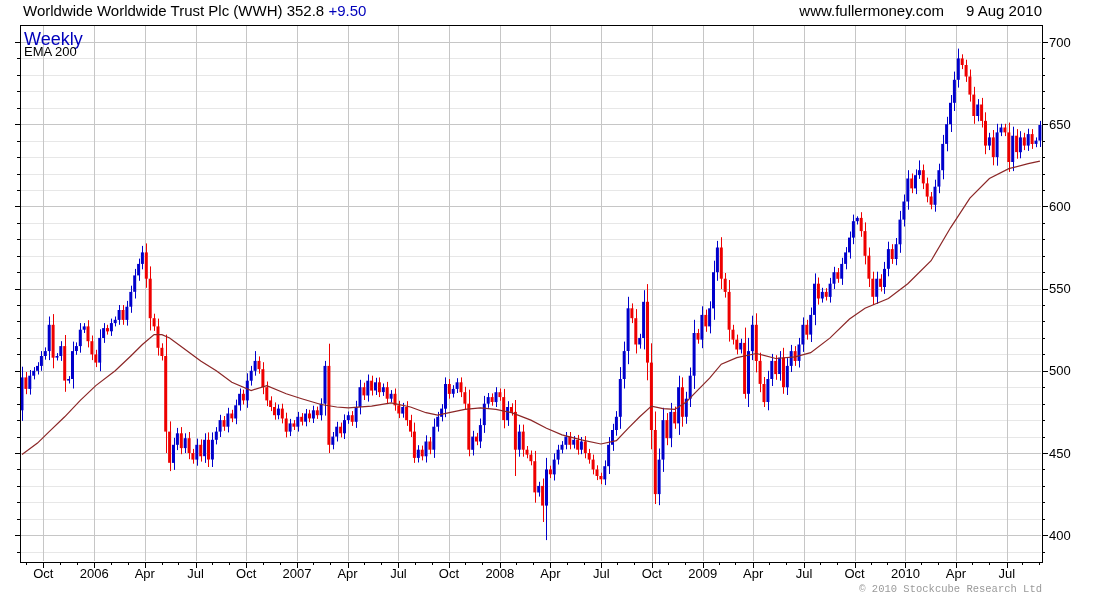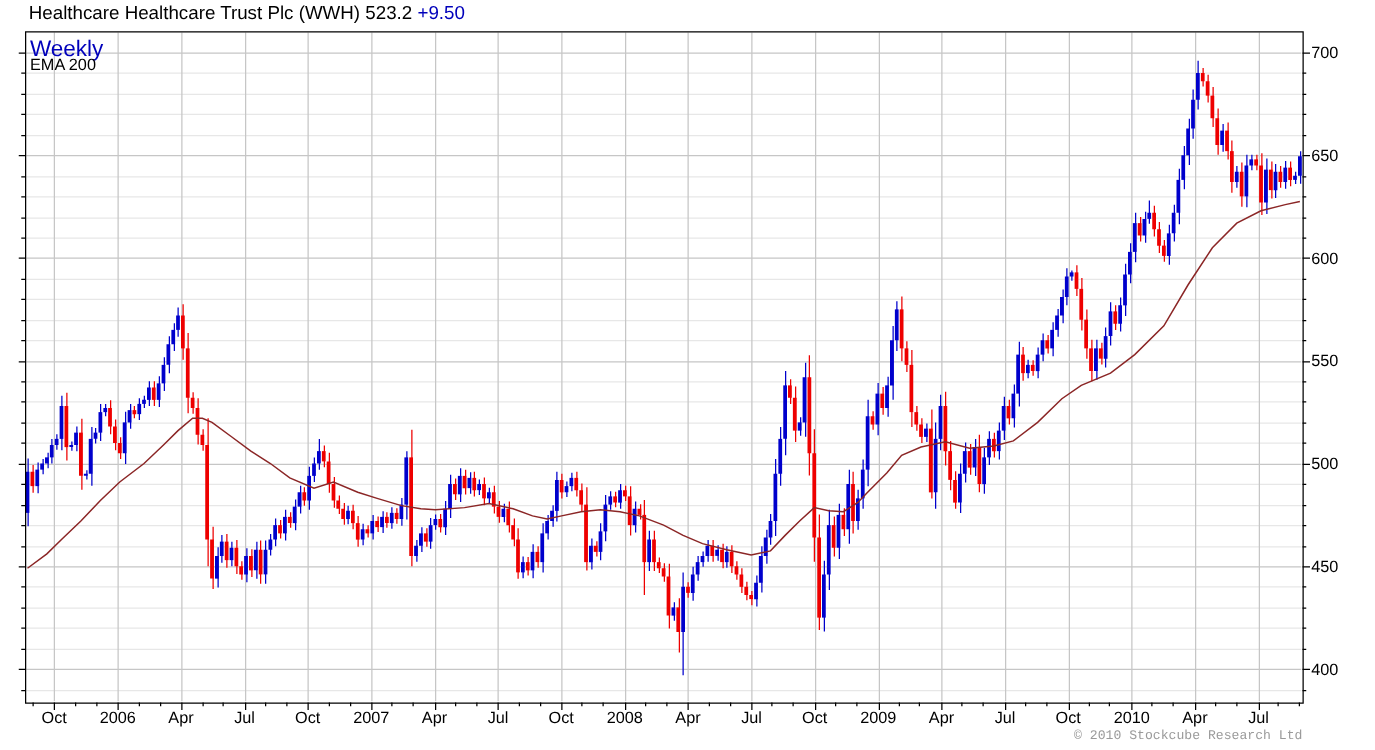--- a/index.html
+++ b/index.html
@@ -1284,20 +1284,21 @@
         <text x="702.6519999999999" y="578" text-anchor="middle" fill="#000000">2009</text>
         <text x="753.1569999999999" y="578" text-anchor="middle" fill="#000000">Apr</text>
         <text x="804.0505" y="578" text-anchor="middle" fill="#000000">Jul</text>
         <text x="854.5555" y="578" text-anchor="middle" fill="#000000">Oct</text>
         <text x="905.449" y="578" text-anchor="middle" fill="#000000">2010</text>
         <text x="955.954" y="578" text-anchor="middle" fill="#000000">Apr</text>
         <text x="1006.8475" y="578" text-anchor="middle" fill="#000000">Jul</text>
       </g>
     </svg>
 
-  <div class="title"><span>Healthcare Healthcare Trust Plc (WWH)</span><span> </span><span>523.2</span><span> </span><span class="chg">+9.50</span></div>
+  <div class="title"><span>Worldwide Worldwide Trust Plc (WWH)</span><span> </span><span>352.8</span><span> </span><span class="chg">+9.50</span></div>
 
+  <div class="sitedate"><span>www.fullermoney.com</span><span>9 Aug 2010</span></div>
 
   <div class="legend-weekly">Weekly</div>
   <div class="legend-ema">EMA 200</div>
 
   <div class="copyright">© 2010 Stockcube Research Ltd</div>
 </div>
 
 </body></html>

